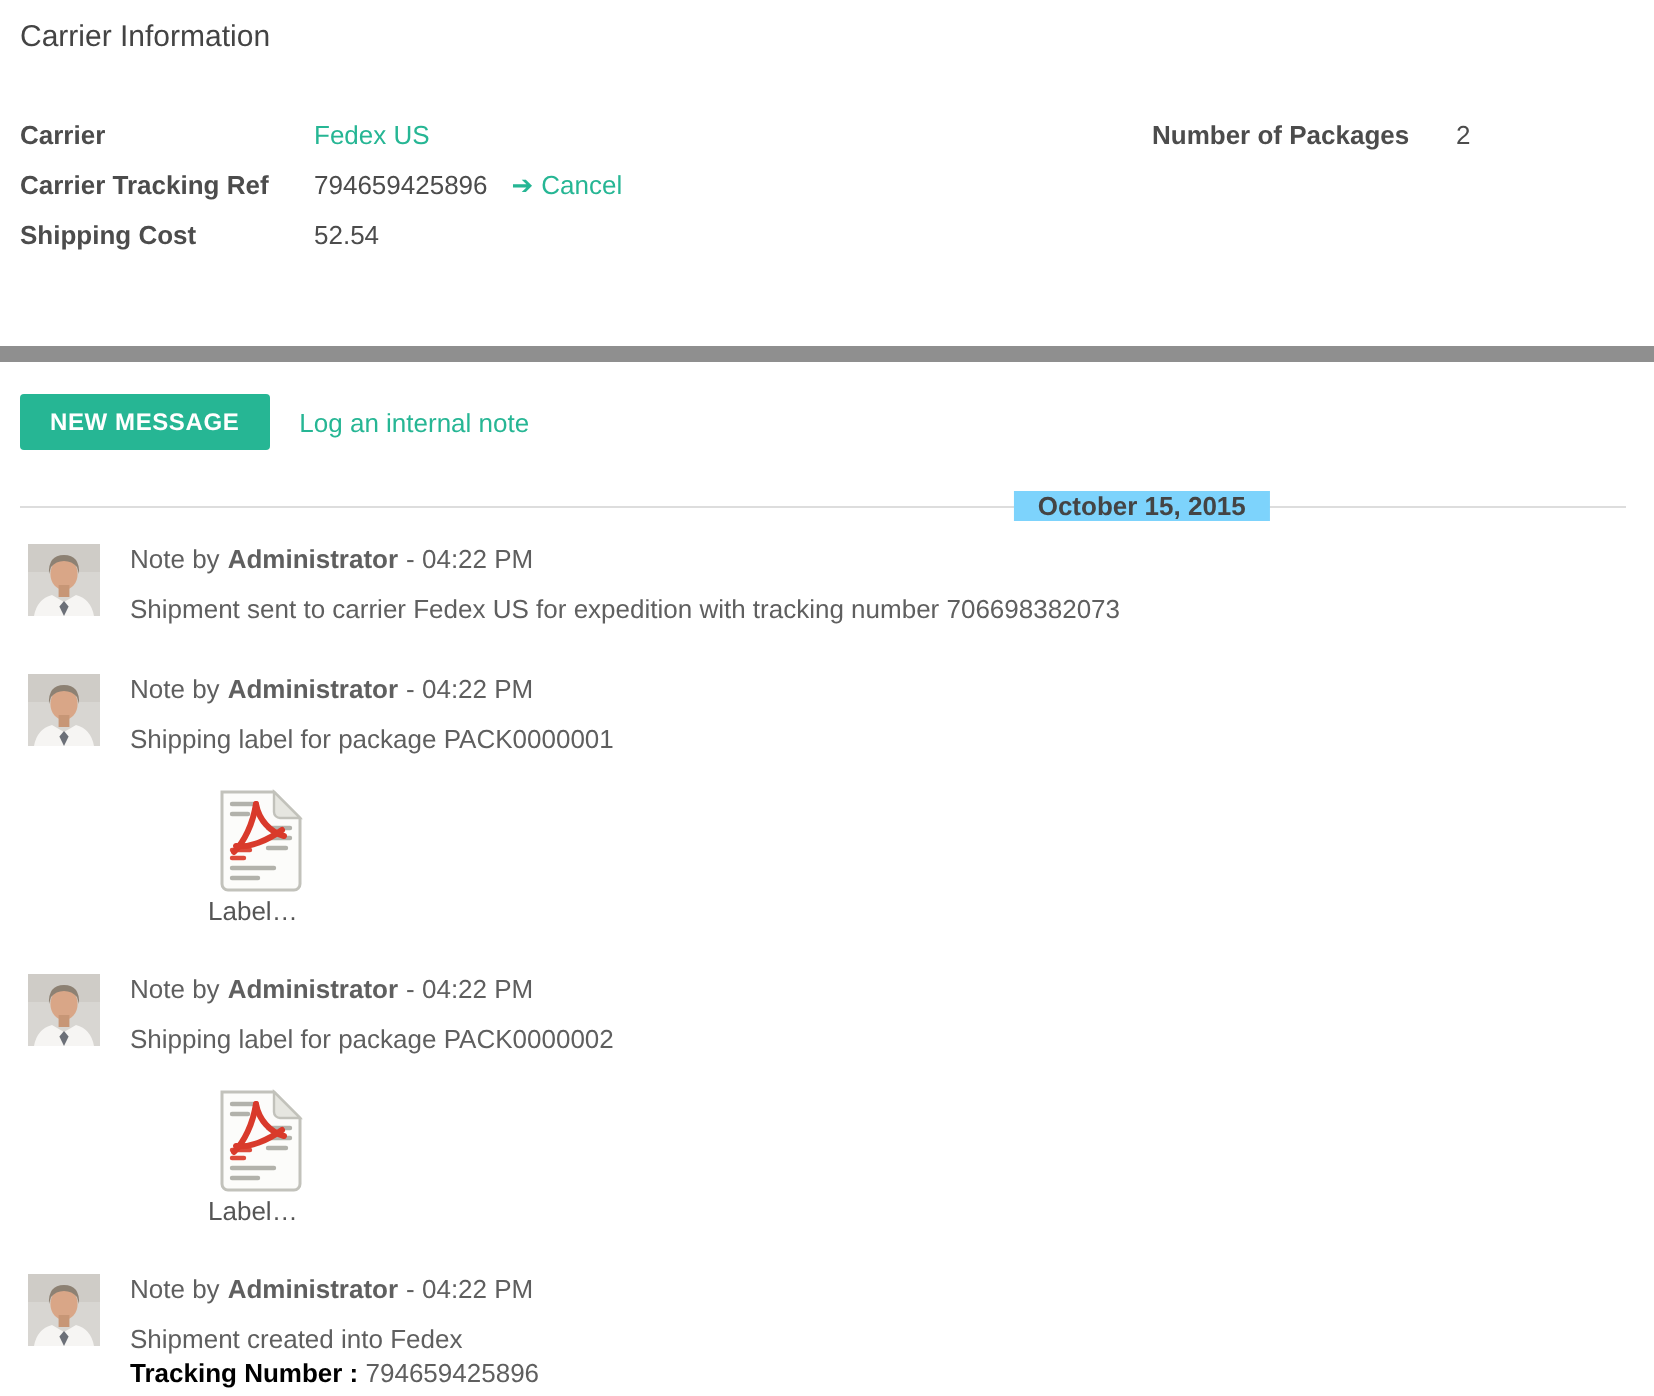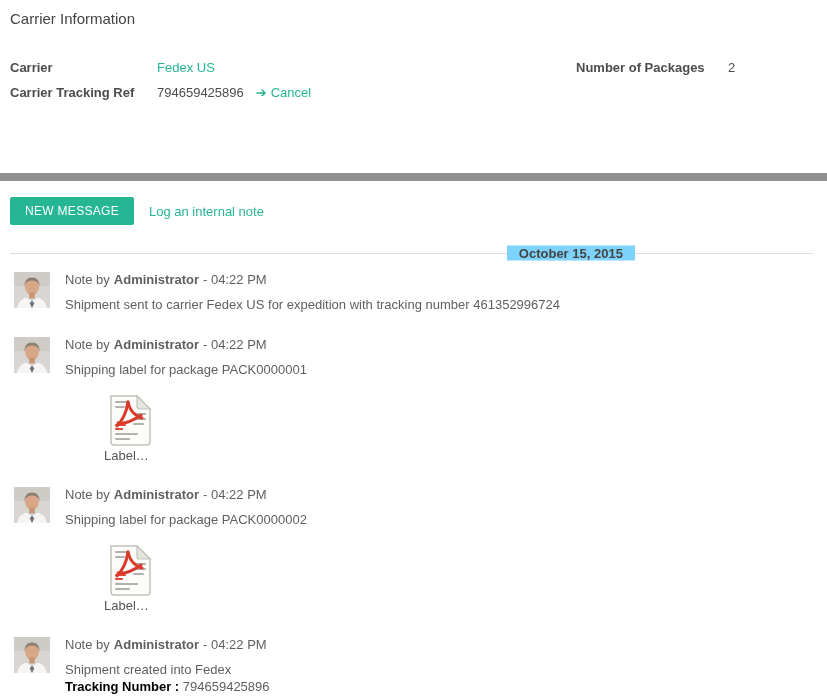--- a/index.html
+++ b/index.html
@@ -23,21 +23,21 @@
   .cancel-action .arrow { margin-right:4px; font-size:13px; }
 
   
   .sheet-bottom-bar { height:8px; background:#8f8f8f; }
 
   
   .chatter { padding:16px 10px 0 10px; }
   .chatter-actions { display:flex; align-items:center; }
   .btn-new-message { height:28px; padding:0 15px; background:#26b694; color:#fff;
                      border:none; border-radius:2px; font-size:12px; letter-spacing:.3px;
-                     font-family:"Liberation Sans", sans-serif; cursor:pointer; }
+                     font-family:"Liberation Sans", sans-serif; cursor:pointer;font-weight:bold; }
   .log-note-link { margin-left:15px; color:#26b694; cursor:pointer; }
 
   .date-divider { position:relative; height:16px; margin:20px 0 11px 0; }
   .date-divider .rule { position:absolute; left:0; right:4px; top:8px; border-top:1px solid #ddd; }
   .date-divider .date-text { position:absolute; left:69.5%; top:50%;
                              transform:translate(-50%,-50%); background:#7dd3fc;
                              padding:0 12px; font-weight:bold; color:#444; white-space:nowrap; }
 
   
   .message { display:flex; padding-left:4px; margin-bottom:24px; }
@@ -62,20 +62,24 @@
     <div class="fgroup-left">
       <div class="frow">
         <span class="flabel">Carrier</span>
         <span class="fvalue link">Fedex US</span>
       </div>
       <div class="frow">
         <span class="flabel">Carrier Tracking Ref</span>
         <span class="fvalue">794659425896</span>
         <span class="cancel-action"><span class="arrow">➔</span><span>Cancel</span></span>
       </div>
+      <div class="frow">
+        <span class="flabel">Shipping Cost</span>
+        <span class="fvalue">52.54</span>
+      </div>
     </div>
 
     <div class="fgroup-right">
       <div class="frow">
         <span class="flabel">Number of Packages</span>
         <span class="fvalue">2</span>
       </div>
     </div>
   </div>
 </div>
@@ -100,21 +104,21 @@
         <rect y="0" width="36" height="14" fill="#cfccc7"></rect>
         <ellipse cx="18" cy="15" rx="6.8" ry="8" fill="#d9a687"></ellipse>
         <path d="M10.5 15 Q10 5.5 18 5.5 Q26 5.5 25.5 15 L24.5 11.5 Q22 8.5 18 8.5 Q14 8.5 11.5 11.5 Z" fill="#8d8173"></path>
         <rect x="15.3" y="20.5" width="5.4" height="6" fill="#c79676"></rect>
         <path d="M3 36 Q4.5 27.5 12 25.5 L18 29 L24 25.5 Q31.5 27.5 33 36 Z" fill="#f6f5f3"></path>
         <path d="M18 28.5 l2.3 2.7 -2.3 4.8 -2.3 -4.8 Z" fill="#6c7078"></path>
       </svg>
     </div>
     <div class="msg-content">
       <div class="msg-header"><span>Note by</span><span class="msg-author">Administrator</span><span>- 04:22 PM</span></div>
-      <div class="msg-body">Shipment sent to carrier Fedex US for expedition with tracking number 461352996724</div>
+      <div class="msg-body">Shipment sent to carrier Fedex US for expedition with tracking number 706698382073</div>
     </div>
   </div>
 
   <div class="message">
     <div class="avatar">
       <svg viewBox="0 0 36 36" width="36" height="36">
         <rect width="36" height="36" fill="#d8d6d2"></rect>
         <rect y="0" width="36" height="14" fill="#cfccc7"></rect>
         <ellipse cx="18" cy="15" rx="6.8" ry="8" fill="#d9a687"></ellipse>
         <path d="M10.5 15 Q10 5.5 18 5.5 Q26 5.5 25.5 15 L24.5 11.5 Q22 8.5 18 8.5 Q14 8.5 11.5 11.5 Z" fill="#8d8173"></path>

